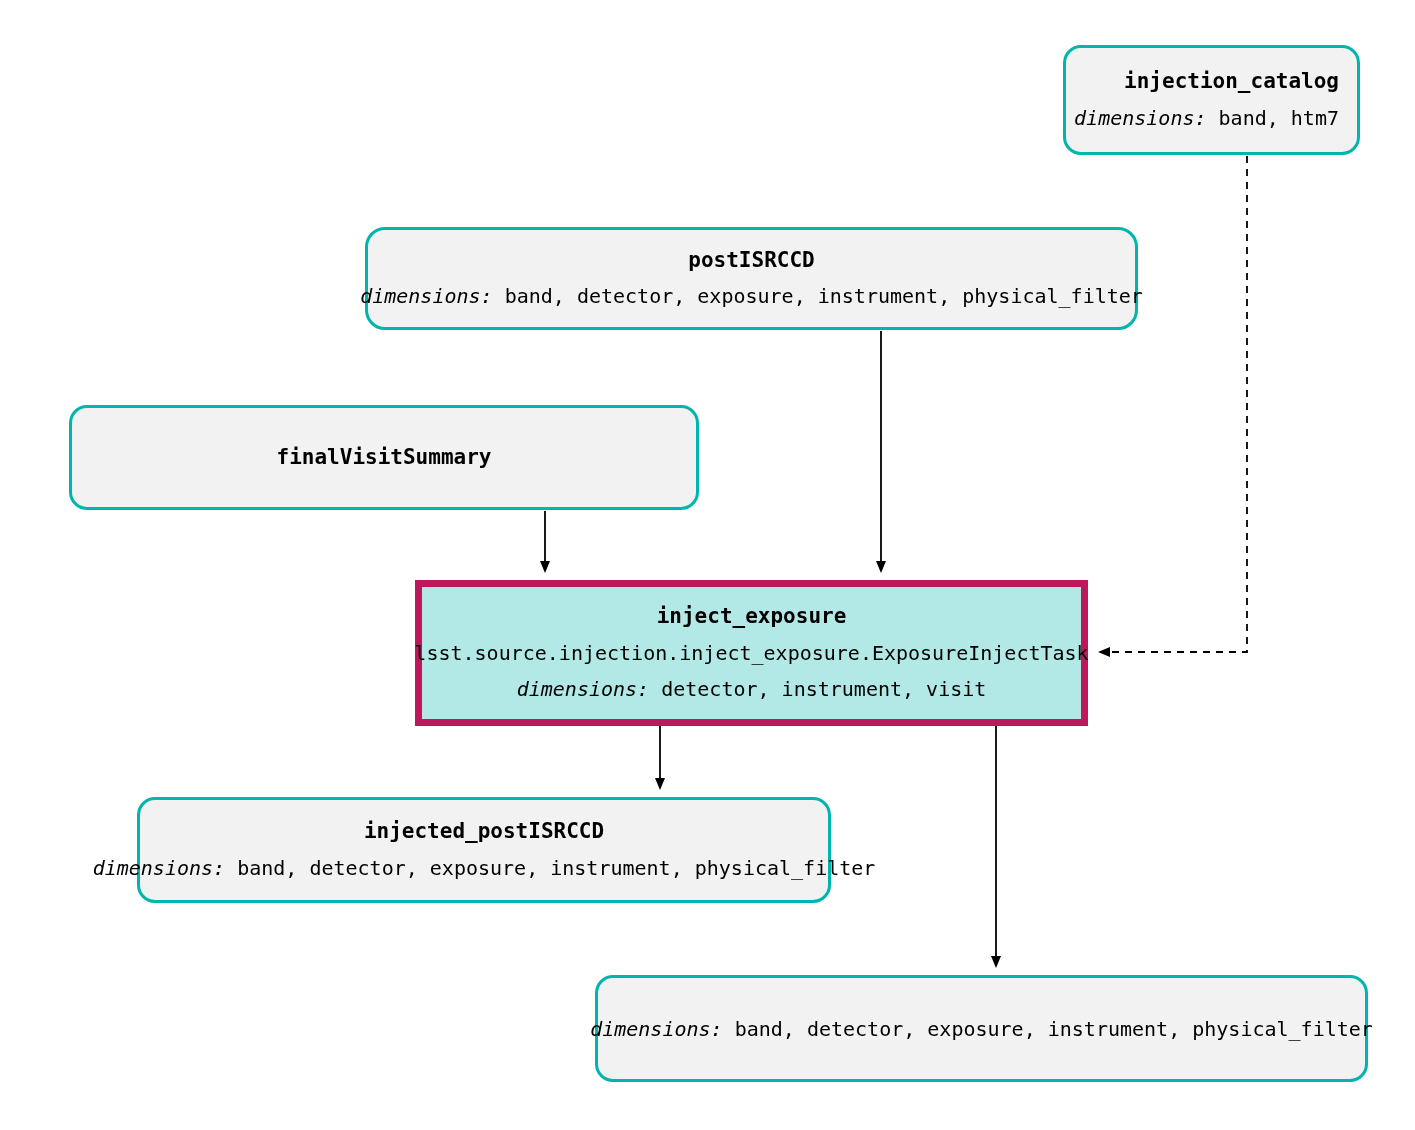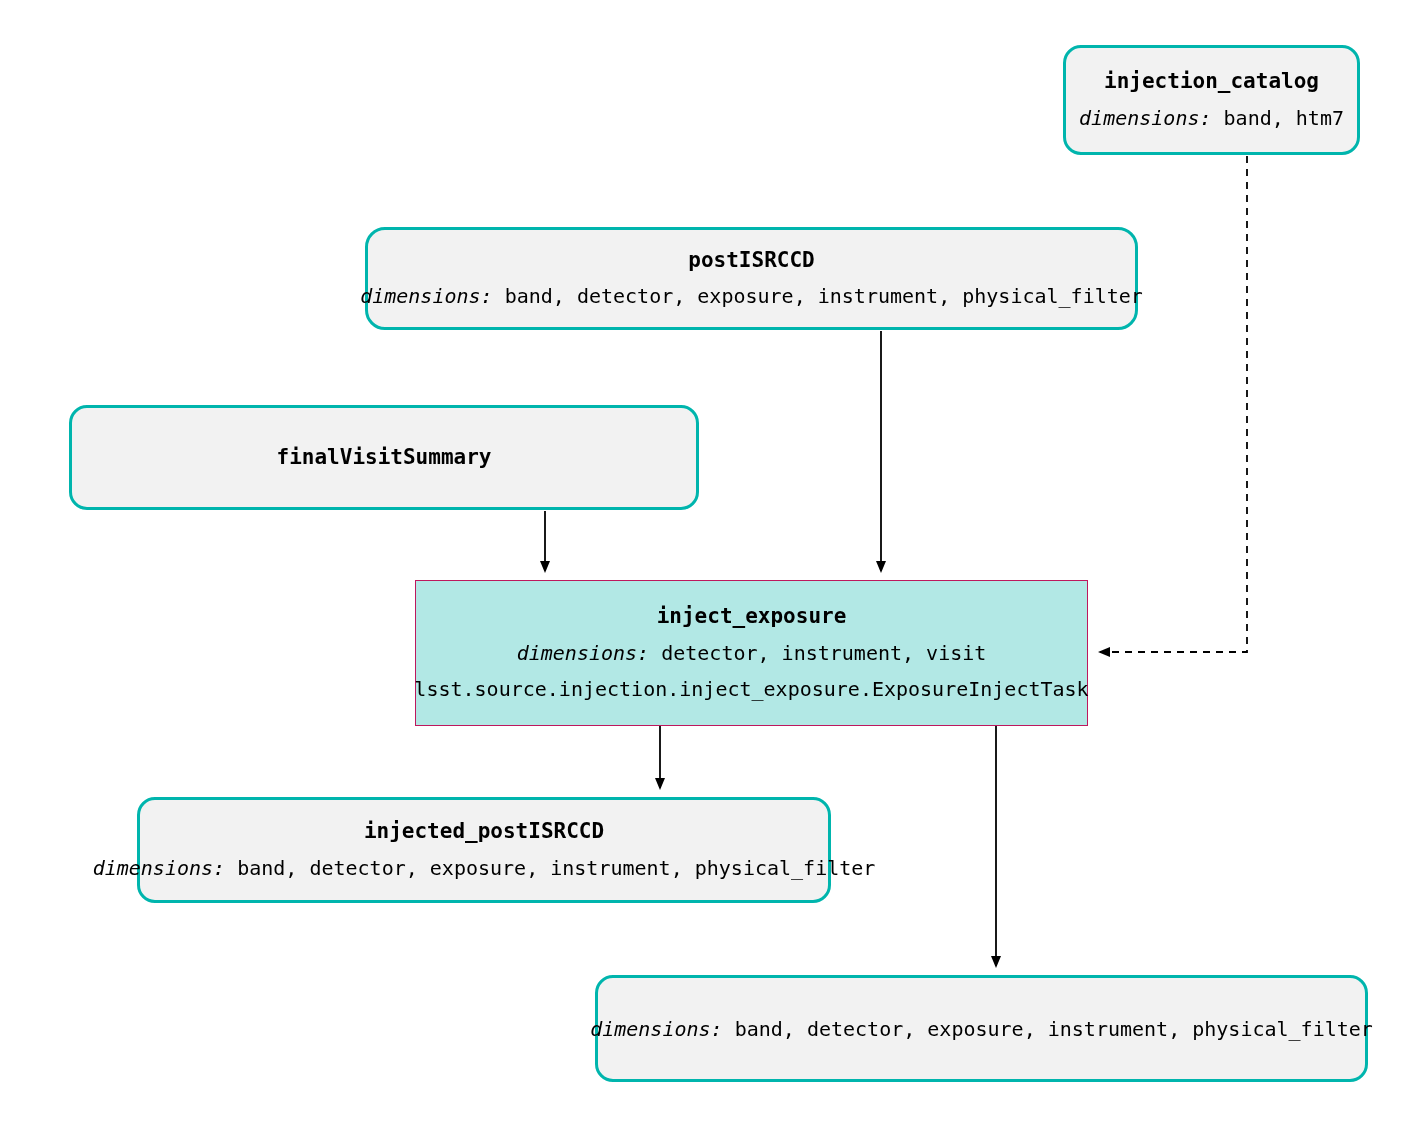--- a/index.html
+++ b/index.html
@@ -14,21 +14,21 @@
     display:flex;flex-direction:column;justify-content:center;align-items:center;
     text-align:center;padding:10px 18px;gap:12px;
   }
   .dataset{
     background:#f2f2f2;
     border:3px solid #00b5ad;
     border-radius:18px;
   }
   .task{
     background:#b2e8e5;
-    border:1px solid #be185d;
+    border:7px solid #be185d;
     border-radius:0;
   }
   .title{font-weight:bold;font-size:21px;line-height:1.1;}
   .line{font-size:20px;line-height:1.2;white-space:nowrap;}
   .dims-label{font-style:italic;}
   .edge{stroke:#000;stroke-width:1.8;fill:none;}
   .edge.dashed{stroke-dasharray:7 6;}
 </style>
 </head>
 <body>
@@ -39,21 +39,21 @@
       <path d="M0,0 L12,5 L0,10 z" fill="#000"></path>
     </marker>
   </defs>
   <path class="edge" d="M881,331 L881,571" marker-end="url(#arrow)"></path>
   <path class="edge" d="M545,511 L545,571" marker-end="url(#arrow)"></path>
   <path class="edge dashed" d="M1247,156 L1247,652 L1100,652" marker-end="url(#arrow)"></path>
   <path class="edge" d="M660,726 L660,788" marker-end="url(#arrow)"></path>
   <path class="edge" d="M996,726 L996,966" marker-end="url(#arrow)"></path>
 </svg>
 
-<div class="node dataset" style="left:1063px;top:45px;width:297px;height:110px;">
+<div class="node dataset" style="left:1063px;top:45px;width:297px;height:110px;align-items:flex-end;">
   <div class="title">injection_catalog</div>
   <div class="line">
     <span class="dims-label">dimensions:</span>
     <span>band, htm7</span>
   </div>
 </div>
 
 <div class="node dataset" style="left:365px;top:227px;width:773px;height:103px;border-radius:20px;">
   <div class="title">postISRCCD</div>
   <div class="line">
@@ -61,25 +61,25 @@
     <span>band, detector, exposure, instrument, physical_filter</span>
   </div>
 </div>
 
 <div class="node dataset" style="left:48px;top:405px;width:630px;height:105px;margin-left:21px;">
   <div class="title">finalVisitSummary</div>
 </div>
 
 <div class="node task" style="left:415px;top:580px;width:673px;height:146px;">
   <div class="title">inject_exposure</div>
+  <div class="line">lsst.source.injection.inject_exposure.ExposureInjectTask</div>
   <div class="line">
     <span class="dims-label">dimensions:</span>
     <span>detector, instrument, visit</span>
   </div>
-  <div class="line">lsst.source.injection.inject_exposure.ExposureInjectTask</div>
 </div>
 
 <div class="node dataset" style="left:137px;top:797px;width:694px;height:106px;">
   <div class="title">injected_postISRCCD</div>
   <div class="line">
     <span class="dims-label">dimensions:</span>
     <span>band, detector, exposure, instrument, physical_filter</span>
   </div>
 </div>
 

